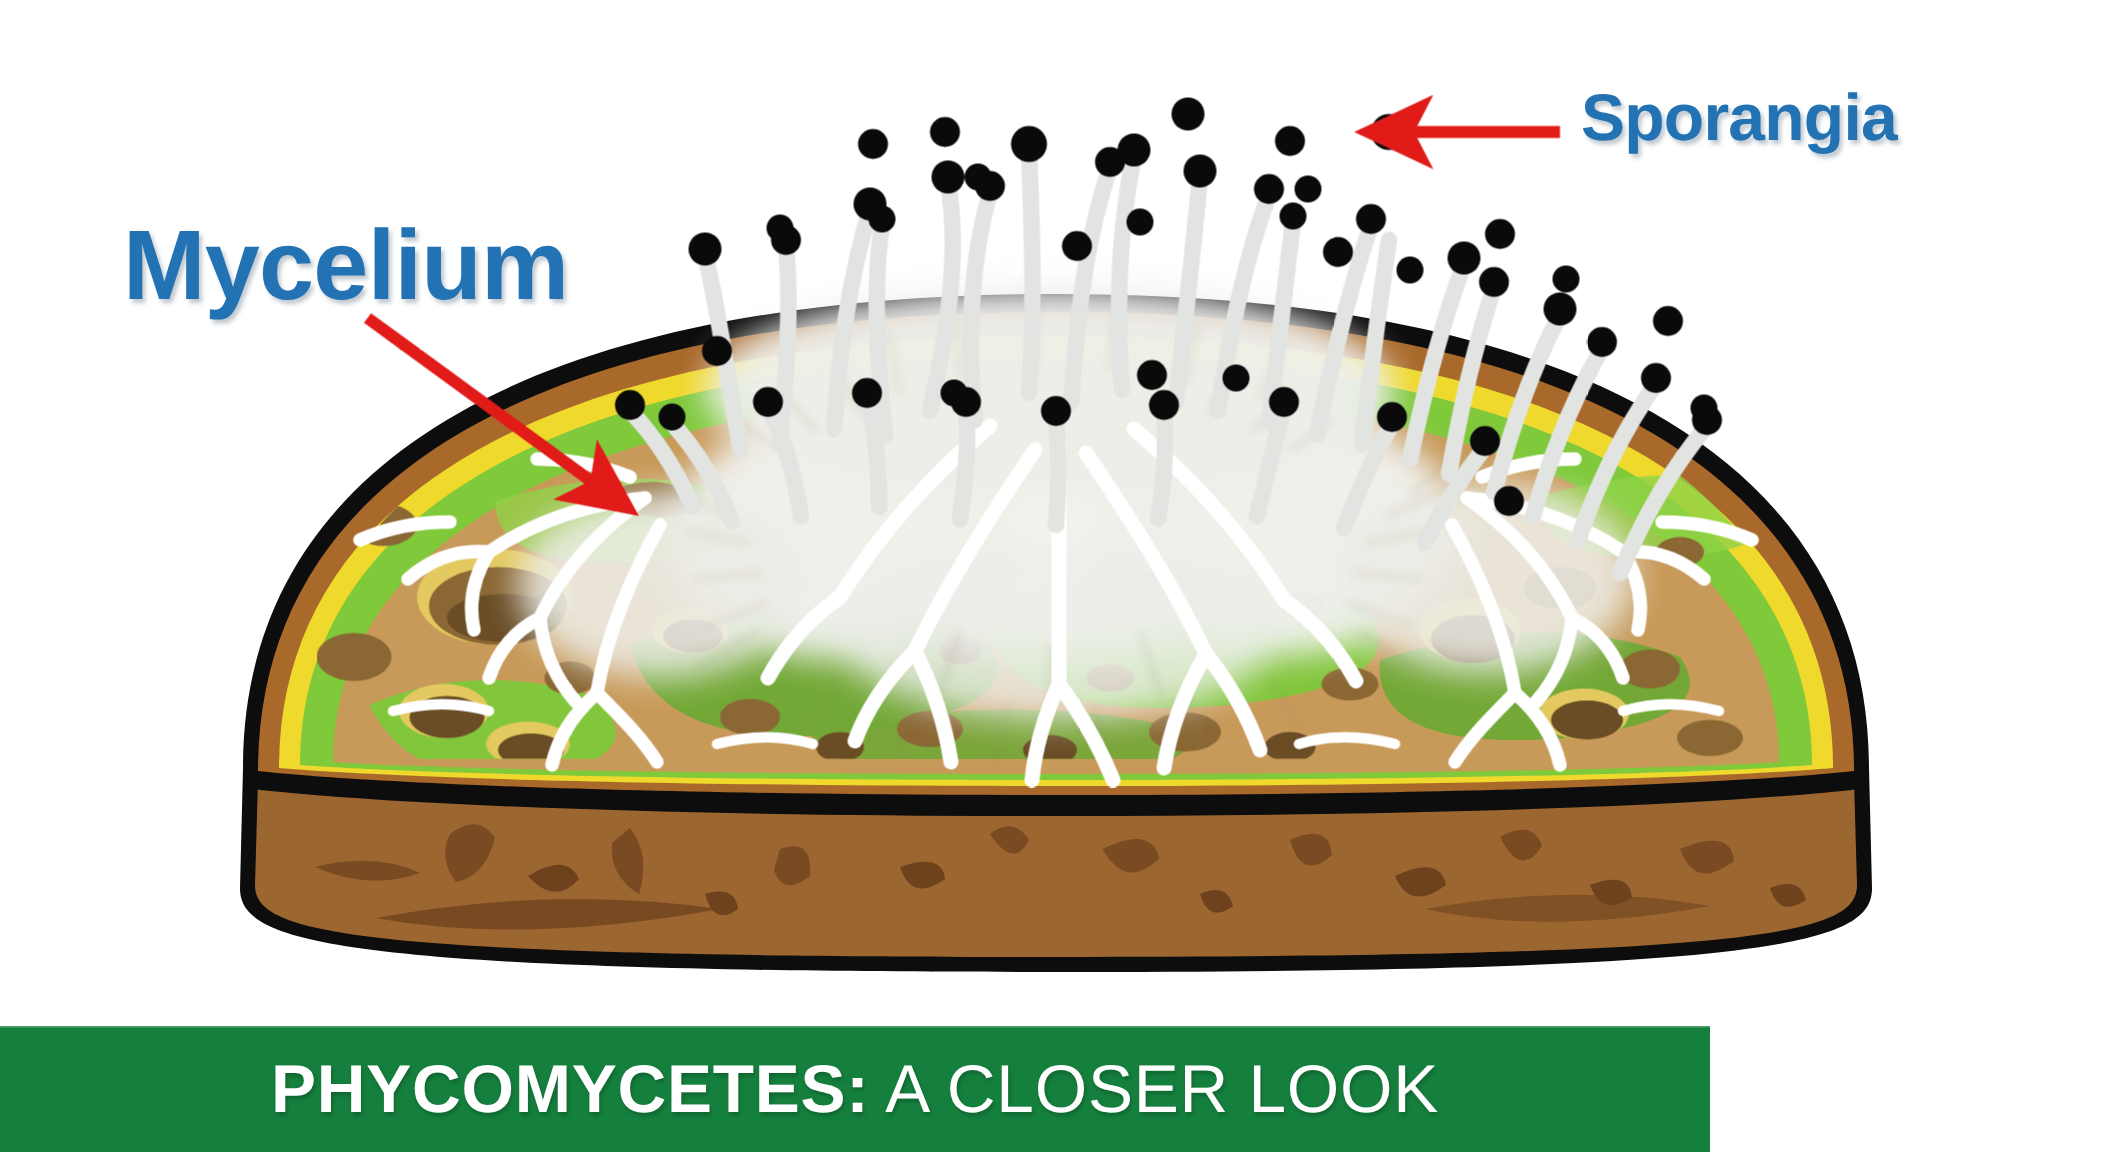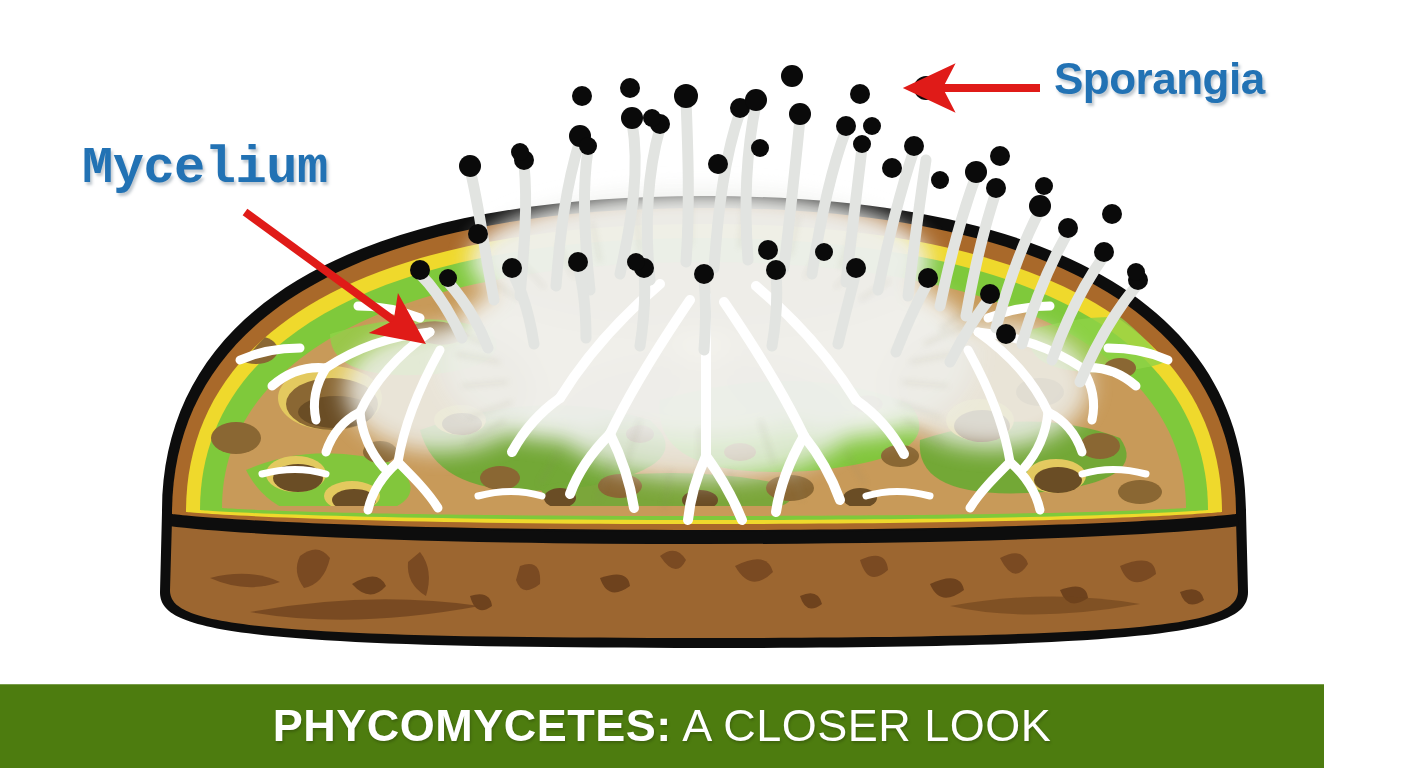--- a/index.html
+++ b/index.html
@@ -17,27 +17,27 @@
   
   .label{
     position:absolute;
     font-weight:bold;
     color:#2272B4;
     letter-spacing:-0.5px;
     white-space:nowrap;
     text-shadow:2px 3px 3px rgba(90,110,130,0.38);
     line-height:1;
   }
-  #label-mycelium{left:82px;top:143px;font-size:52px;font-family:Liberation Mono, monospace;}
+  #label-mycelium{left:82px;top:143px;font-size:66px;}
   #label-sporangia{left:1054px;top:57px;font-size:44px;}
 
   
   #banner{
-    position:absolute;left:0;top:684px;width:1324px;height:84px;
-    background:#4d7c0f;
+    position:absolute;left:0;top:684px;width:1140px;height:84px;
+    background:#15803d;
     display:flex;align-items:center;justify-content:center;
     box-shadow:inset 0 1px 0 rgba(255,255,255,0.25);
   }
   #banner-text{
     color:#ffffff;
     font-size:45px;
     letter-spacing:0.5px;
     white-space:nowrap;
     text-shadow:1px 2px 3px rgba(0,0,0,0.22);
   }

